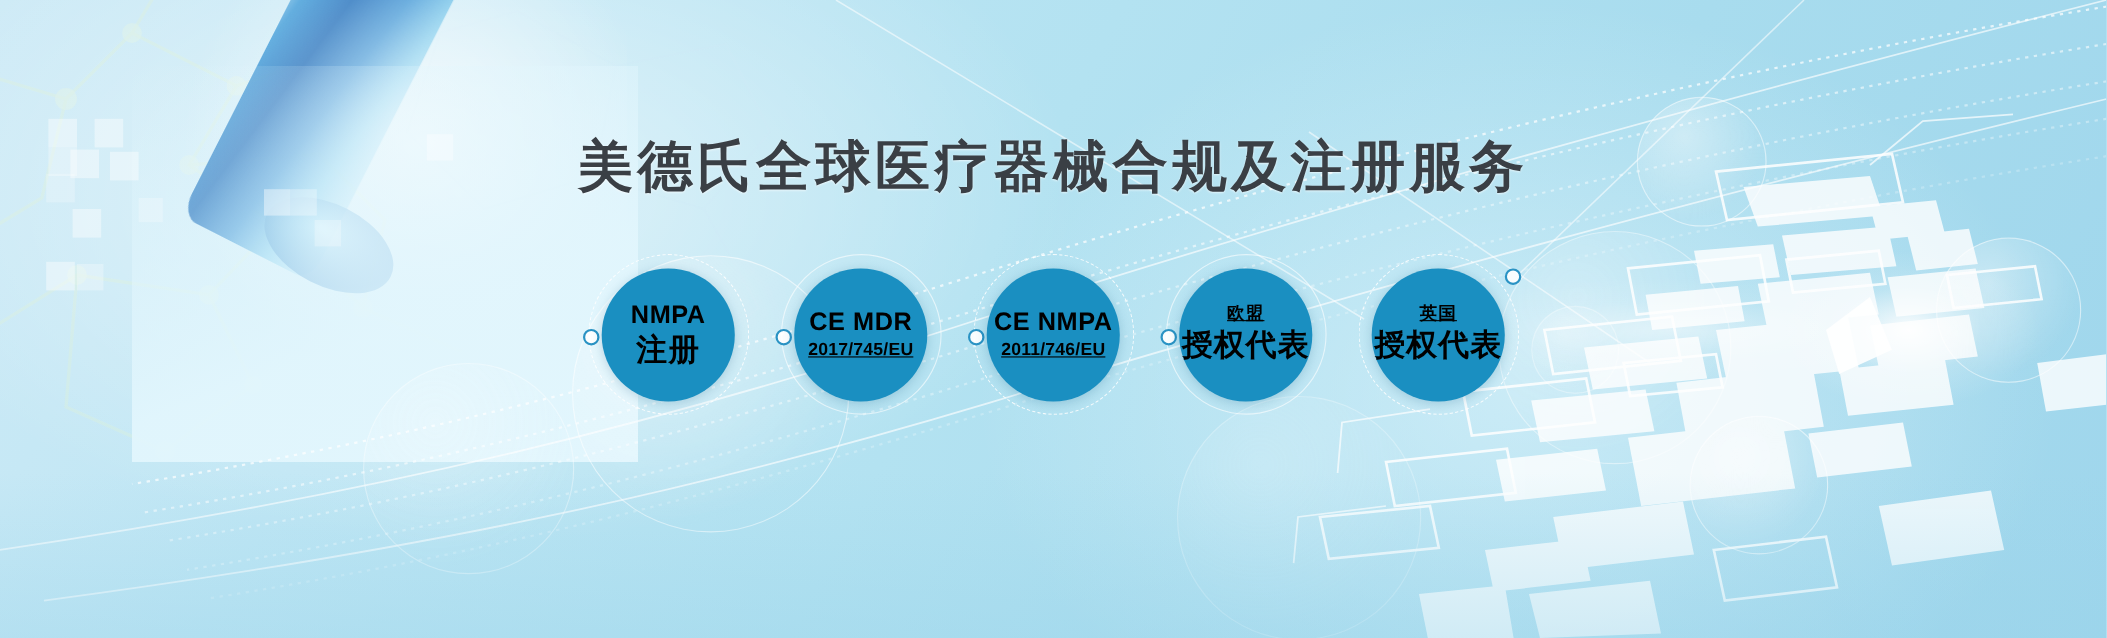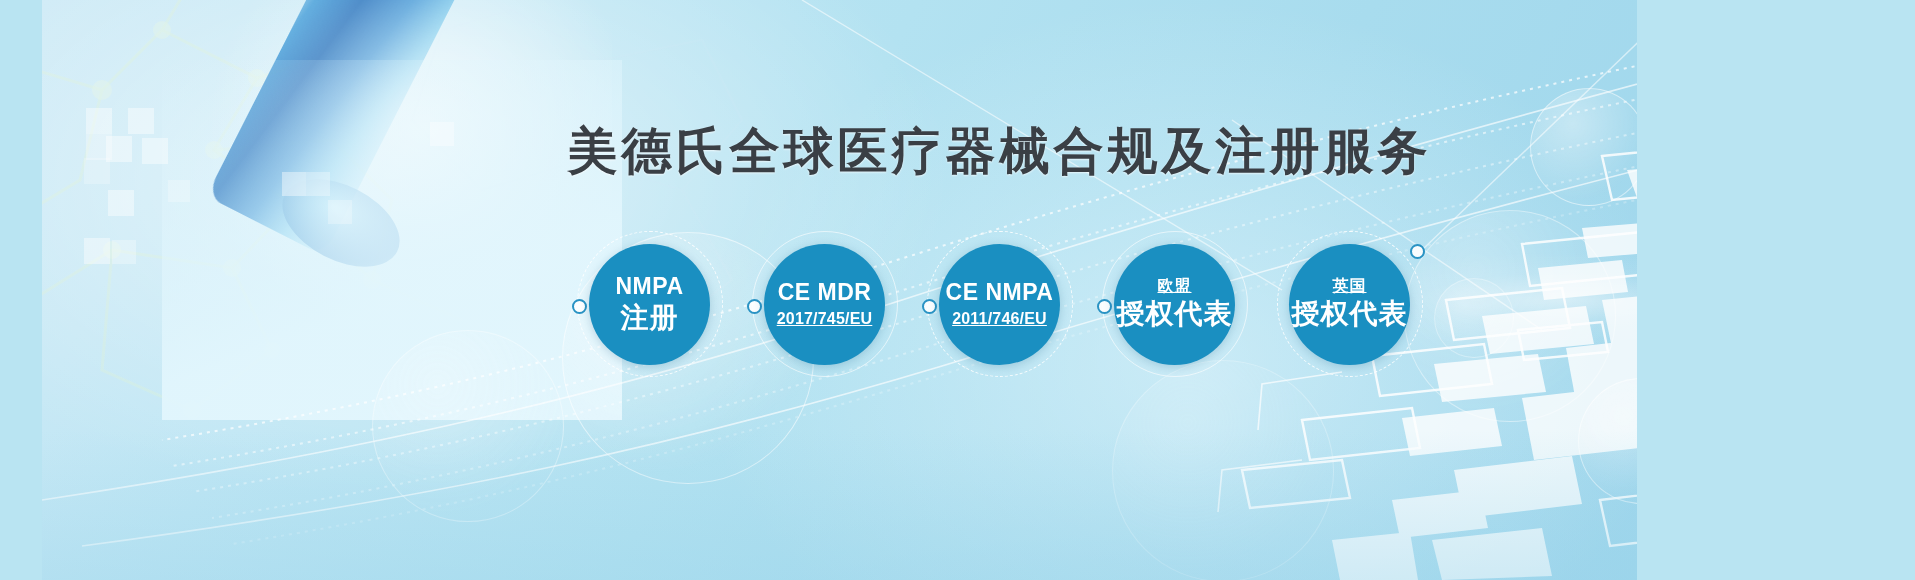--- a/index.html
+++ b/index.html
@@ -2,26 +2,25 @@
 <html><head>
 <meta charset="utf-8">
 <style>
   html,body{margin:0;padding:0;}
   body{
     width:1915px;height:580px;overflow:hidden;
     font-family:"Liberation Sans","DejaVu Sans",sans-serif;
     background:#b9e4f2;
   }
   #banner{
-    position:relative;width:1595px;height:580px;overflow:hidden;
+    position:relative;width:1915px;height:580px;overflow:hidden;
     background:
       radial-gradient(ellipse 900px 520px at 22% 30%, rgba(255,255,255,.55) 0%, rgba(255,255,255,0) 62%),
       radial-gradient(ellipse 820px 600px at 72% 62%, rgba(236,250,255,.50) 0%, rgba(236,250,255,0) 60%),
       linear-gradient(118deg,#cdeaf6 0%,#bfe6f4 22%,#b3e2f1 46%,#a8dcee 70%,#9fd6ec 100%);
-    margin-left: 42px;
   }
   .layer{position:absolute;top:0;left:0;width:1915px;height:580px;pointer-events:none;}
 
   
   .mesh-left{opacity:.42;}
 
   
   .tube{
     position:absolute;left:232px;top:-86px;width:132px;height:330px;
     transform:rotate(27deg);transform-origin:50% 50%;
@@ -92,21 +91,21 @@
     background:rgba(255,255,255,.9);
     border:2px solid #2a93c4;
     left:50%;top:50%;margin-left:-78px;margin-top:-5px;
   }
   .ring-dot.tr{margin-left:60px;margin-top:-60px;}
   .circle{
     position:relative;width:121px;height:121px;border-radius:50%;
     background:#1a8fc1;
     box-shadow:0 2px 10px rgba(20,90,130,.22);
     display:flex;flex-direction:column;align-items:center;justify-content:center;
-    color:#ffffff;text-align:center;z-index:3;
+    color:#000000;text-align:center;z-index:3;
   }
   .line1{font-size:23px;font-weight:700;line-height:1.18;letter-spacing:.5px;}
   .line1.cn{font-size:16px;letter-spacing:1px;text-decoration:underline;}
   .line2{font-size:28px;font-weight:700;line-height:1.2;letter-spacing:1px;margin-top:1px;}
   .line2.num{font-size:16px;font-weight:700;letter-spacing:.2px;margin-top:3px;text-decoration:underline;}
   .bubble{
     position:absolute;border-radius:50%;
     border:1px solid rgba(255,255,255,.5);
     background:radial-gradient(circle at 36% 30%,rgba(255,255,255,.38),rgba(255,255,255,.06) 58%,rgba(255,255,255,0) 70%);
   }

